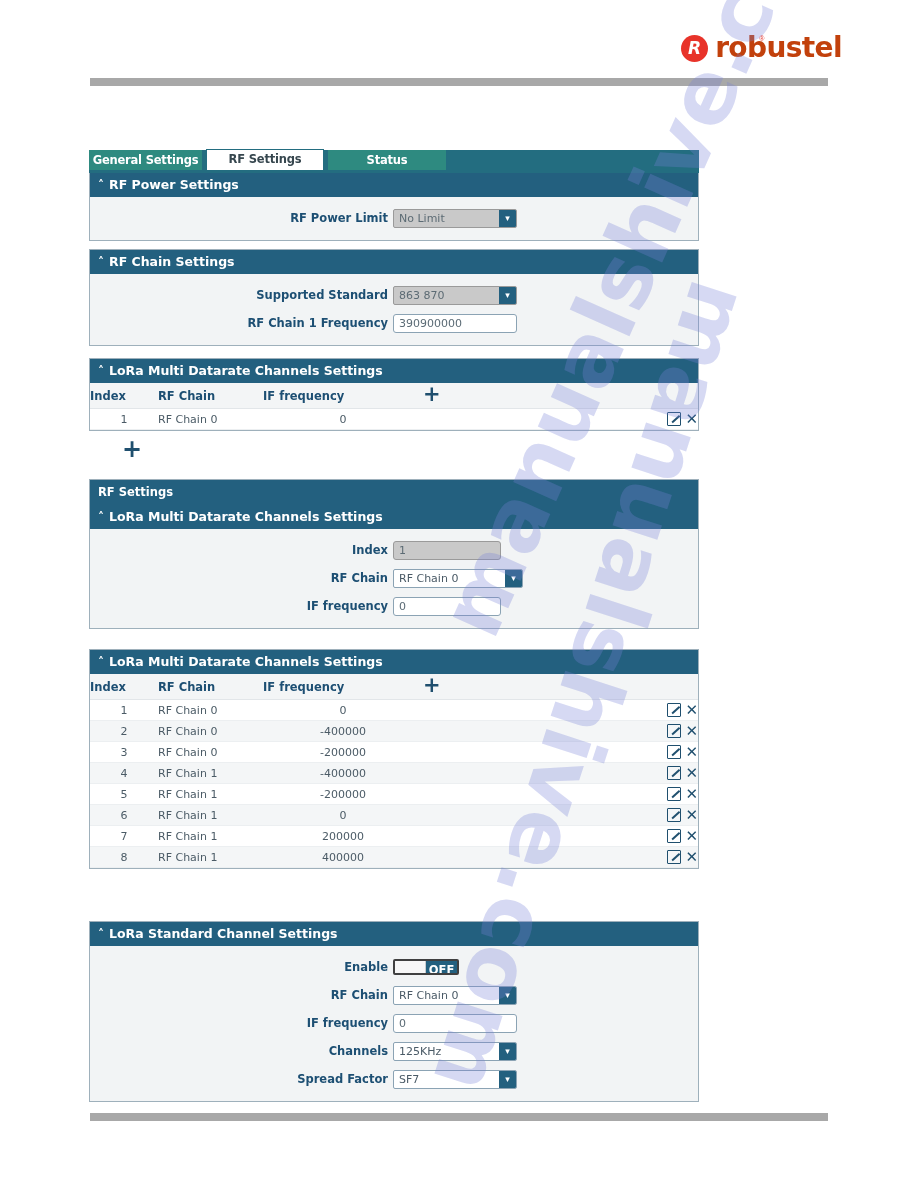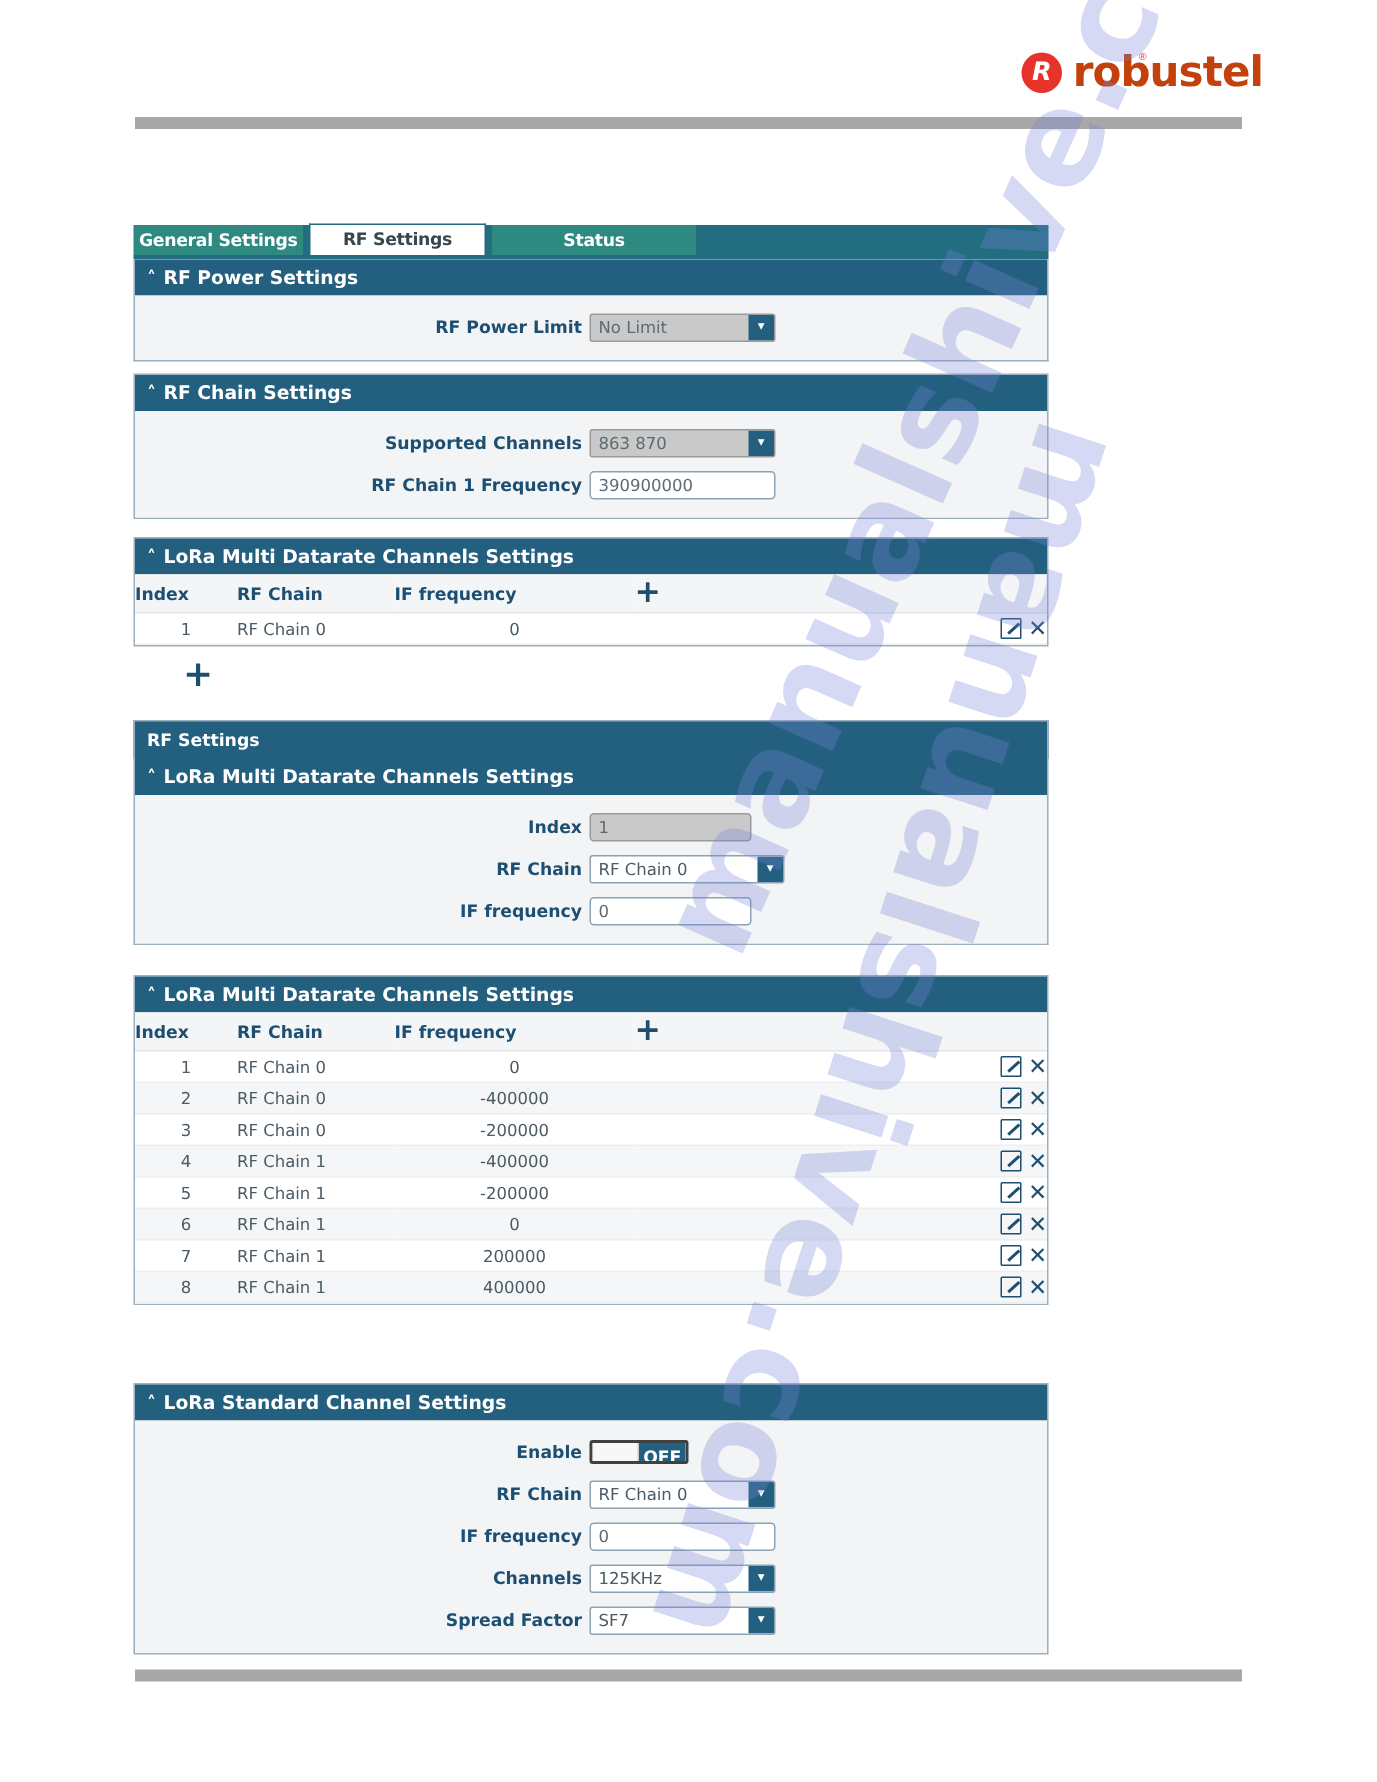--- a/index.html
+++ b/index.html
@@ -145,21 +145,21 @@
   .tab.active {
     background: #ffffff;
     color: #37474f;
     border: 1px solid #236d80;
     border-bottom: none;
     height: 21px;
     line-height: 19px;
   }
   #tab-general { width: 113px; }
   #tab-rf      { width: 118px; }
-  #tab-status  { width: 136px; }
+  #tab-status  { width: 118px; }
   #tab-filler {
     flex: 1;
     height: 20px;
     background: #236d80;
   }
   #tabs-underline {
     height: 3px;
     background: #236d80;
   }
 
@@ -453,21 +453,21 @@
 
     <div class="spacer-8"></div>
 
     <div class="panel" style="border-top:1px solid #9eb0bb;">
       <div class="panel-hdr">
         <span class="caret-up">˄</span>
         <span>RF Chain Settings</span>
       </div>
       <div class="panel-body">
         <div class="frow">
-          <div class="flabel">Supported Channels</div>
+          <div class="flabel">Supported Standard</div>
           <div class="fctl">
             <div class="sel disabled">
               <span class="val">863 870</span>
               <span class="arrow">▾</span>
             </div>
           </div>
         </div>
         <div class="frow">
           <div class="flabel">RF Chain 1 Frequency</div>
           <div class="fctl">

